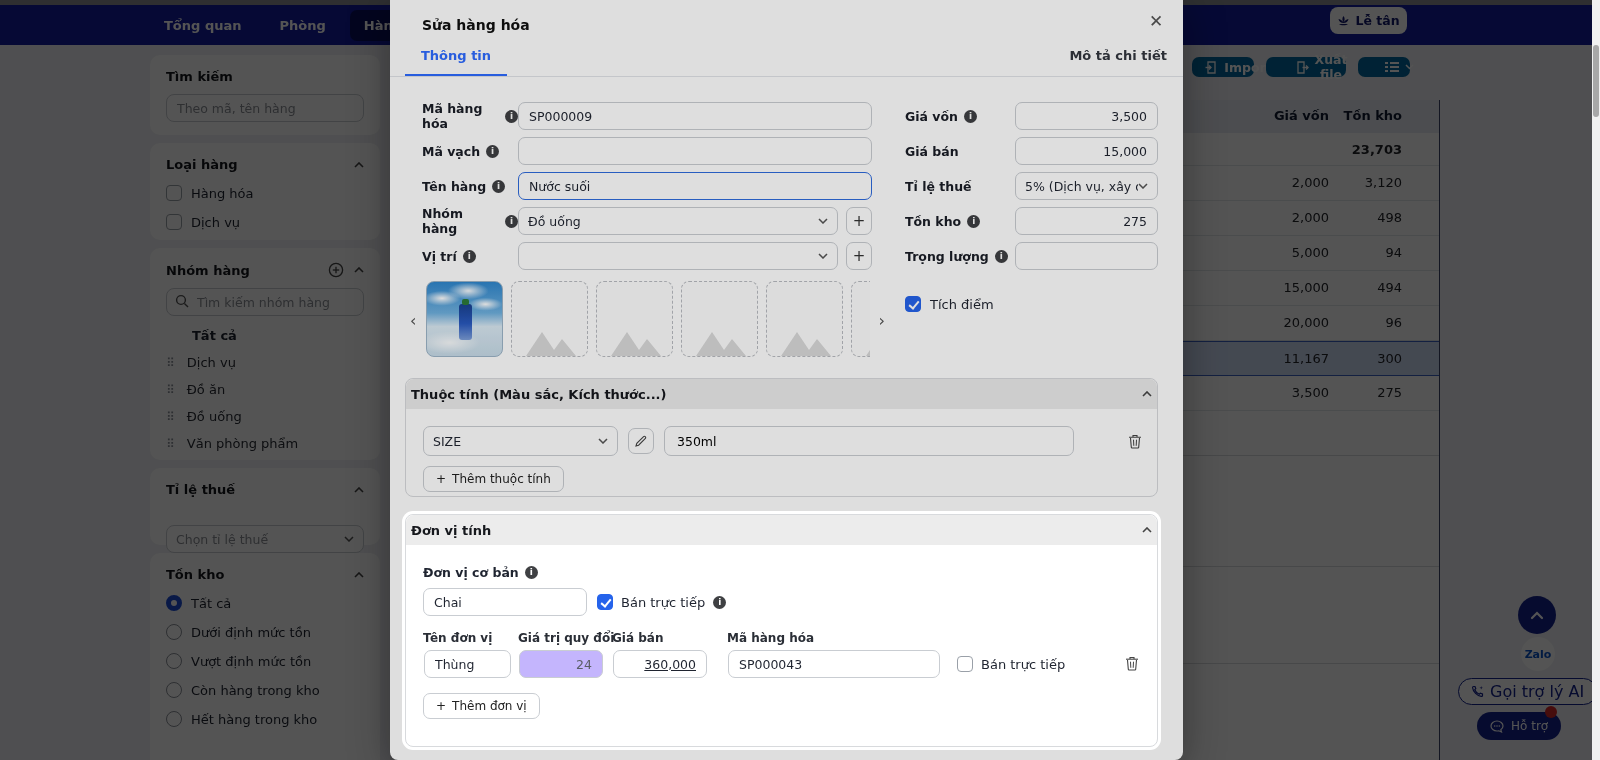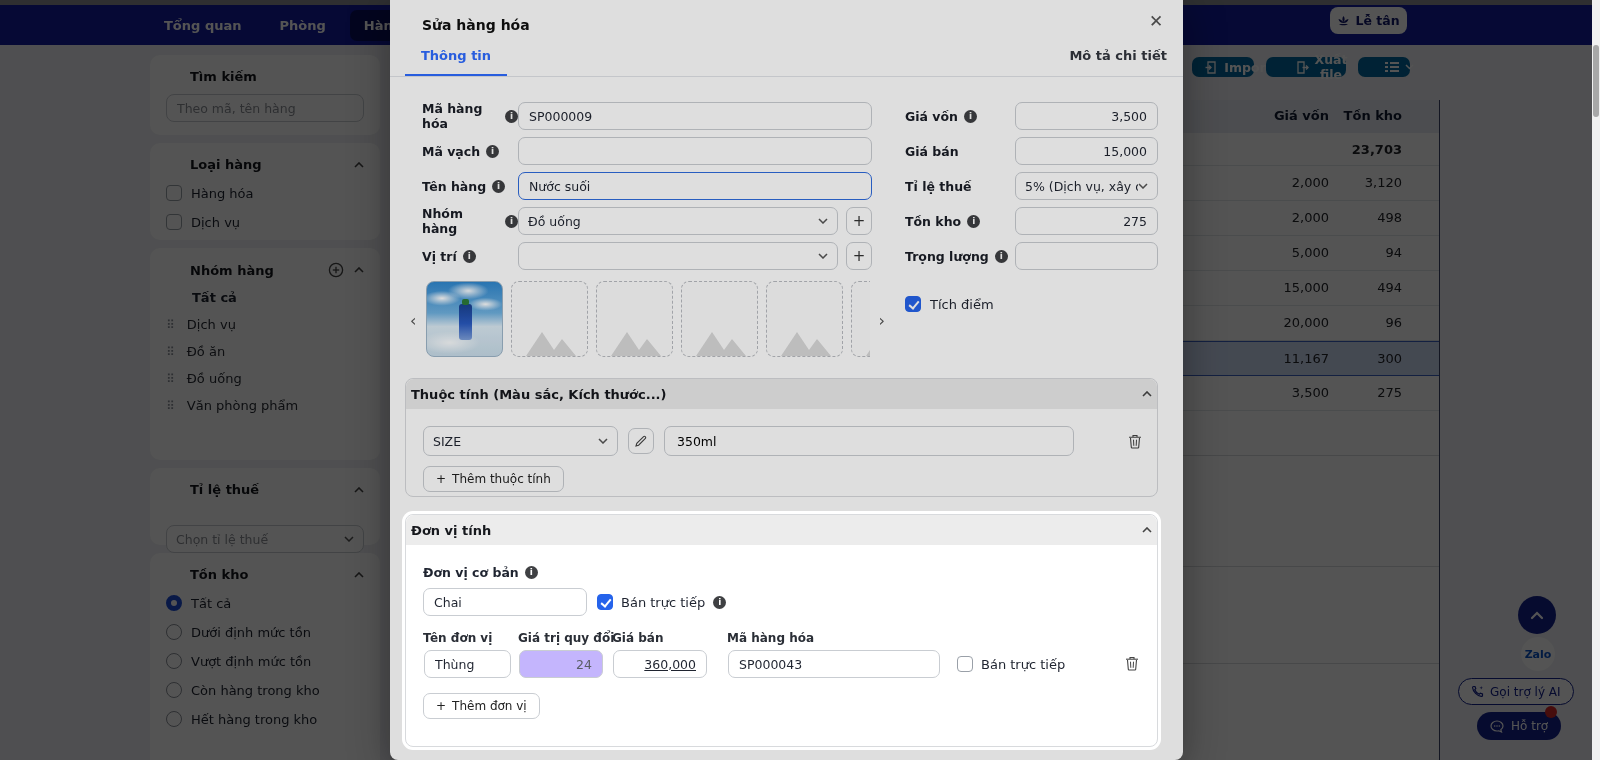--- a/index.html
+++ b/index.html
@@ -10,21 +10,21 @@
   
   .topstrip { position:absolute; left:0; top:0; width:1600px; height:5px; background:#8e9296; }
   .navbar { position:absolute; left:0; top:5px; width:1592px; height:40px; background:#141ea0; display:flex; align-items:center; }
   .nav-item { color:#fff; font-weight:bold; font-size:13px; padding:8px 14px; border-radius:7px; margin-right:10px; cursor:pointer; }
   .nav-item.first { margin-left:150px; }
   .nav-item.active { background:#0b1260; }
   .reception-btn { position:absolute; left:1330px; top:7px; width:77px; height:27px; background:#fff; color:#131b6e; border:none; border-radius:8px; font-weight:bold; font-size:12.5px; display:flex; align-items:center; justify-content:center; gap:5px; font-family:inherit; }
 
   
   .card { position:absolute; left:150px; width:230px; background:#fff; border-radius:10px; padding:14px 16px; }
-  .card-title { font-weight:bold; font-size:13px; color:#16181d; display:flex; align-items:center; justify-content:space-between;margin-left:24px; }
+  .card-title { font-weight:bold; font-size:13px; color:#16181d; display:flex; align-items:center; justify-content:space-between; }
   .side-input { width:100%; height:28px; border:1px solid #c9cdd2; border-radius:8px; padding:0 10px; font-size:12.5px; color:#701a75; font-family:inherit; background:#fff; margin-top:10px; }
   .side-input::placeholder { color:#8b8f96; }
   .search-wrap { position:relative; margin-top:10px; }
   .search-wrap input { margin-top:0; padding-left:30px; }
   .search-wrap .mag { position:absolute; left:9px; top:6px; }
   .chk-row { display:flex; align-items:center; gap:9px; margin-top:13px; }
   .cb { width:16px; height:16px; border:1.5px solid #9aa0a8; border-radius:4px; background:#fff; flex:none; }
   .cb.checked { background:#2563eb; border-color:#2563eb; position:relative; }
   .cb.checked::after { content:""; position:absolute; left:4.5px; top:1.5px; width:4px; height:8px; border:solid #fff; border-width:0 2px 2px 0; transform:rotate(40deg); }
   .cat-item { display:flex; align-items:center; gap:12px; margin-top:12px; color:#2a2e36; }
@@ -42,21 +42,21 @@
   .t-head span { position:absolute; top:8px; font-weight:bold; color:#111c33; }
   .t-row { height:35px; border-bottom:1px solid #e3e6ea; position:relative; }
   .t-row span { position:absolute; top:9px; color:#23252b; }
   .t-row.selected { background:#cfdcf6; border-top:1px solid #3b63c4; border-bottom:1px solid #3b63c4; }
   .c-cost { right:110px; } .c-stock { right:37px; }
   .t-sep { position:absolute; left:0; width:100%; border-top:1px solid #d7dade; }
 
   
   .f-top { position:absolute; left:1518px; top:596px; width:38px; height:38px; border-radius:50%; background:#16248f; border:none; display:flex; align-items:center; justify-content:center; }
   .f-zalo { position:absolute; left:1521px; top:637px; width:34px; height:34px; border-radius:50%; background:#fff; color:#0a53c7; font-weight:bold; font-size:11px; display:flex; align-items:center; justify-content:center; border:none; font-family:inherit; }
-  .f-ai { position:absolute; left:1458px; top:678px; height:27px; padding:0 12px; border-radius:14px; background:#fff; border:1.5px solid #16248f; color:#16248f; font-size:12px; display:flex; align-items:center; gap:6px; font-family:inherit; }
+  .f-ai { position:absolute; left:1458px; top:678px; height:27px; padding:0 12px; border-radius:14px; background:#fff; border:1.5px solid #16248f; color:#16248f; font-size:16px; display:flex; align-items:center; gap:6px; font-family:inherit; }
   .f-sup { position:absolute; left:1477px; top:712px; height:28px; padding:0 13px; border-radius:14px; background:#16248f; border:none; color:#fff; font-size:12px; display:flex; align-items:center; gap:7px; font-family:inherit; }
   .f-dot { position:absolute; left:1545px; top:706px; width:12px; height:12px; border-radius:50%; background:#d62828; }
 
   
   .backdrop { position:absolute; inset:0; background:rgba(0,0,0,0.62); }
   .tour-overlay { position:absolute; inset:0; background:rgba(0,0,0,0.13); }
 
   
   .modal { position:absolute; left:390px; top:0; width:793px; height:760px; background:#fff; border-radius:0 0 8px 8px; box-shadow:0 8px 40px rgba(0,0,0,.35); }
   .m-title { position:absolute; left:32px; top:17px; font-size:14px; font-weight:bold; color:#111; }
@@ -184,20 +184,29 @@
               <line x1="8" y1="4.8" x2="8" y2="11.2" stroke="#444" stroke-width="1.3"></line>
               <line x1="4.8" y1="8" x2="11.2" y2="8" stroke="#444" stroke-width="1.3"></line>
             </svg>
           </span>
         <span>
             <svg width="10" height="6" viewBox="0 0 10 6">
               <polyline points="1,5 5,1 9,5" fill="none" stroke="#444" stroke-width="1.6"></polyline>
             </svg>
           </span>
       </span>
+    </div>
+    <div class="search-wrap">
+      <span class="mag">
+          <svg width="14" height="14" viewBox="0 0 14 14">
+            <circle cx="6" cy="6" r="4.4" fill="none" stroke="#555" stroke-width="1.4"></circle>
+            <line x1="9.4" y1="9.4" x2="13" y2="13" stroke="#555" stroke-width="1.4"></line>
+          </svg>
+        </span>
+      <input class="side-input" placeholder="Tìm kiếm nhóm hàng" style="">
     </div>
     <div class="cat-all">Tất cả</div>
     <div class="cat-item">
         <span class="drag">⠿</span>
         <span>Dịch vụ</span>
       </div>
     <div class="cat-item">
         <span class="drag">⠿</span>
         <span>Đồ ăn</span>
       </div>

